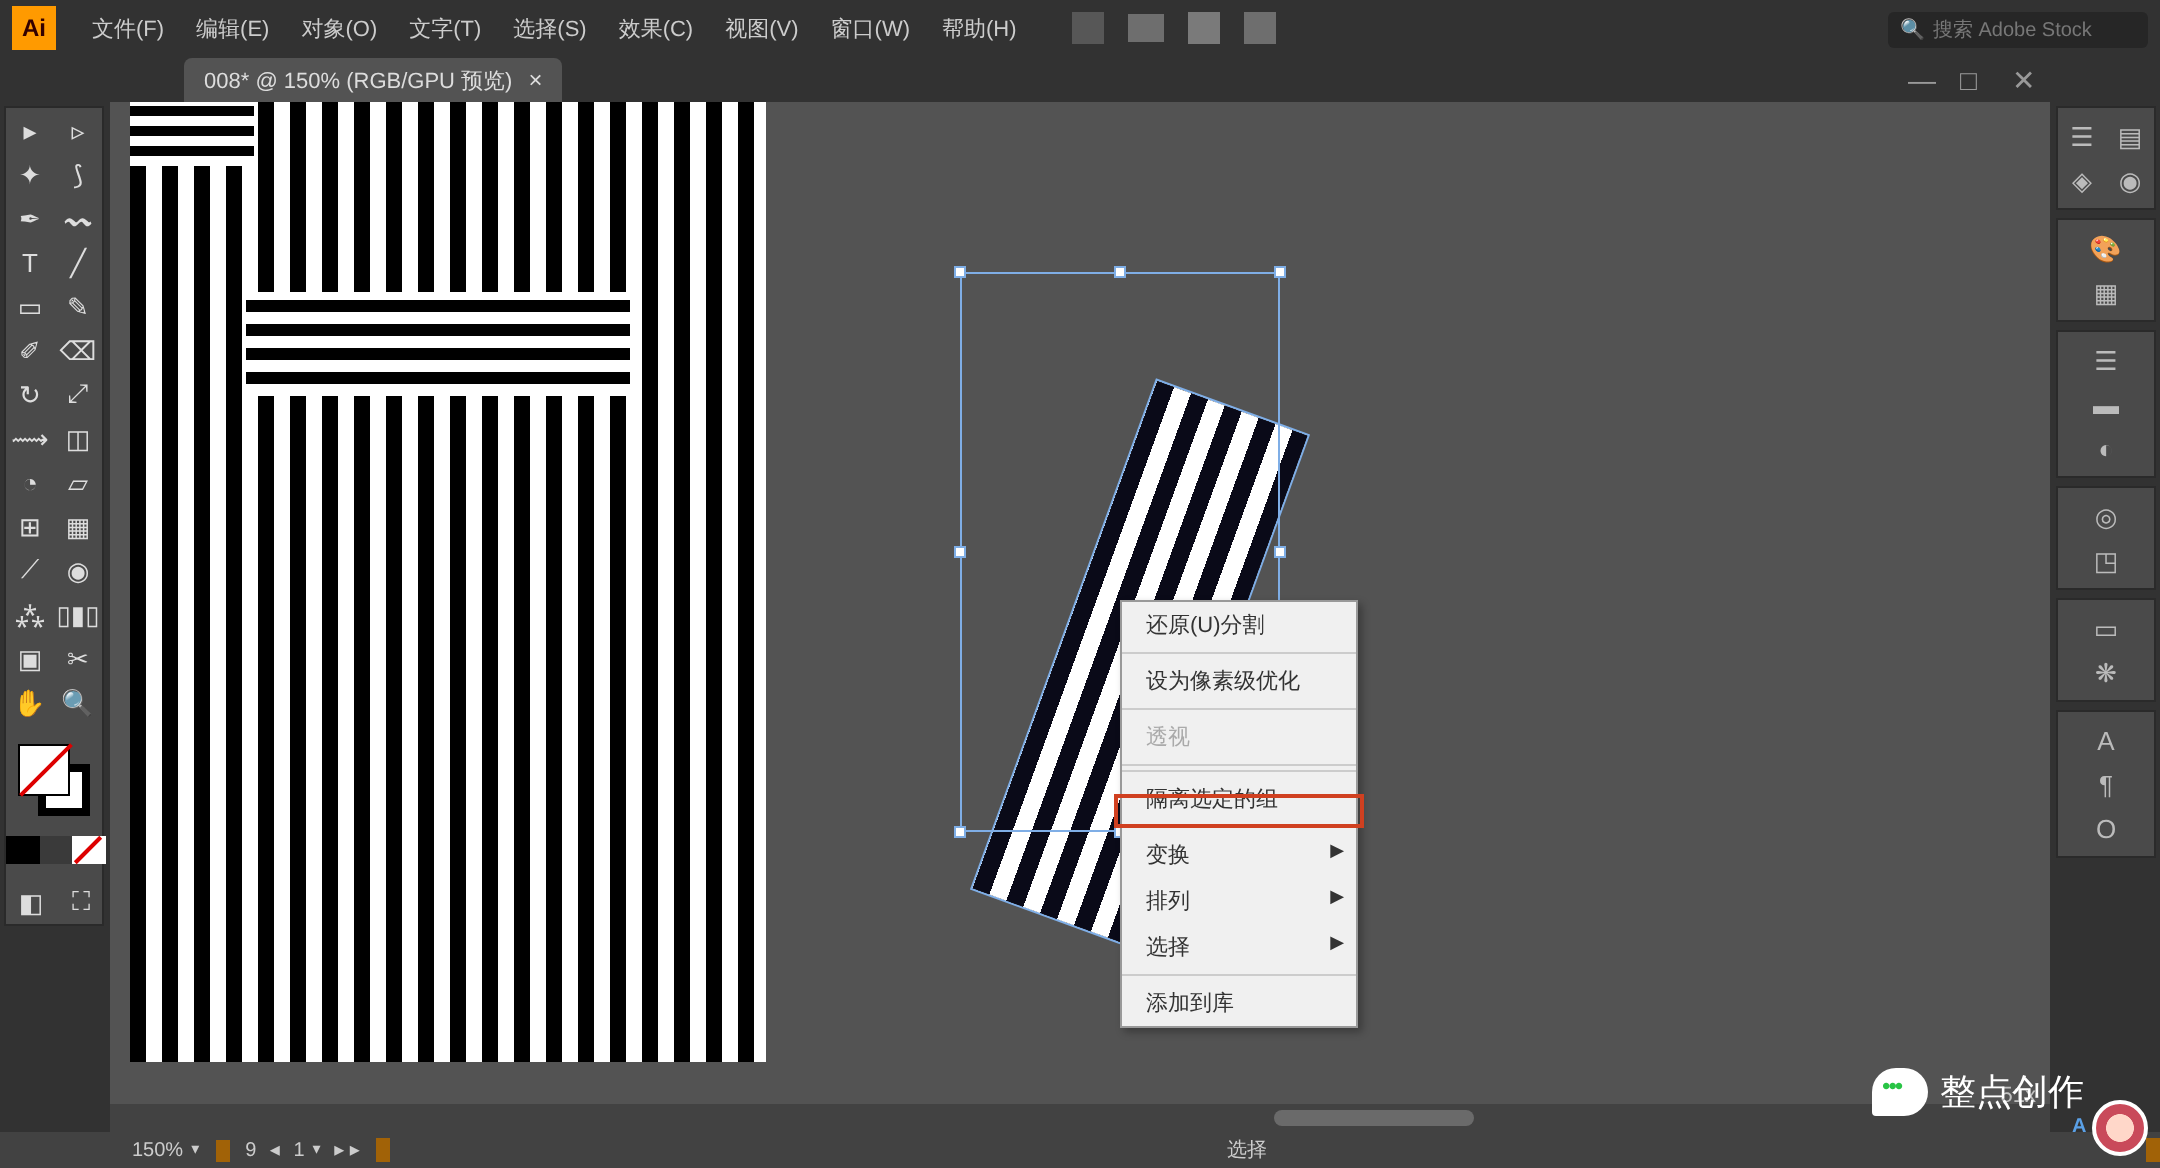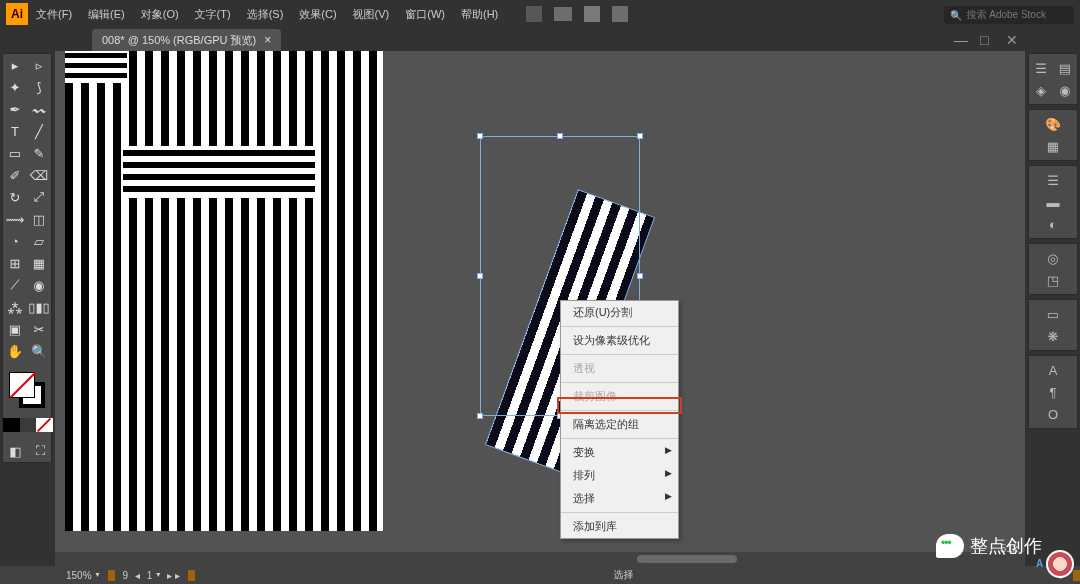--- a/index.html
+++ b/index.html
@@ -1,20 +1,20 @@
 <!DOCTYPE html>
 <html><head>
 <meta charset="utf-8">
 <style>
 * { margin: 0; padding: 0; box-sizing: border-box; font-family: "Microsoft YaHei", sans-serif; }
 body { background: #323232; width: 1080px; height: 584px; overflow: hidden; position: relative; }
 
 
 .menubar { height: 28px; background: #323232; display: flex; align-items: center; padding: 0 6px; color: #ccc; font-size: 11px; }
-.ai-logo { width: 22px; height: 22px; background: #ff9a00; color: #330000; font-weight: bold; font-size: 12px; display: flex; align-items: center; justify-content: center; }
+.ai-logo { width: 22px; height: 22px; background: #ff9a00; color: #330000; font-weight: bold; font-size: 12px; display: flex; align-items: center; justify-content: center; margin-right: 10px; }
 .menu-item { padding: 0 8px; cursor: pointer; }
 .menubar-icons { display: flex; align-items: center; gap: 12px; margin-left: 20px; }
 .menubar-icon { width: 16px; height: 16px; background: #999; opacity: 0.7; }
 .menubar-right { margin-left: auto; display: flex; align-items: flex-start; gap: 10px; flex-direction: column; }
 .workspace-switcher { color: #ccc; font-size: 10px; display: flex; align-items: center; gap: 4px; }
 .search-box { width: 130px; height: 18px; background: #262626; border-radius: 3px; display: flex; align-items: center; padding: 0 6px; color: #777; font-size: 10px; gap: 4px; }
 .window-controls { display: flex; gap: 14px; margin-left: 10px; }
 .window-control { width: 12px; height: 12px; color: #999; font-size: 14px; line-height: 12px; }
 
 
@@ -226,21 +226,20 @@
   </div>
 </div>
 
 <div class="context-menu">
   <div class="ctx-item">还原(U)分割</div>
   <div class="ctx-sep"></div>
   <div class="ctx-item">设为像素级优化</div>
   <div class="ctx-sep"></div>
   <div class="ctx-item disabled">透视</div>
   <div class="ctx-sep"></div>
-  <div class="ctx-item disabled">裁剪图像</div>
   <div class="ctx-sep"></div>
   <div class="ctx-item">隔离选定的组</div>
   <div class="ctx-sep"></div>
   <div class="ctx-item"><span>变换</span><span class="ctx-arrow">▶</span></div>
   <div class="ctx-item"><span>排列</span><span class="ctx-arrow">▶</span></div>
   <div class="ctx-item"><span>选择</span><span class="ctx-arrow">▶</span></div>
   <div class="ctx-sep"></div>
   <div class="ctx-item">添加到库</div>
 
 </div>

